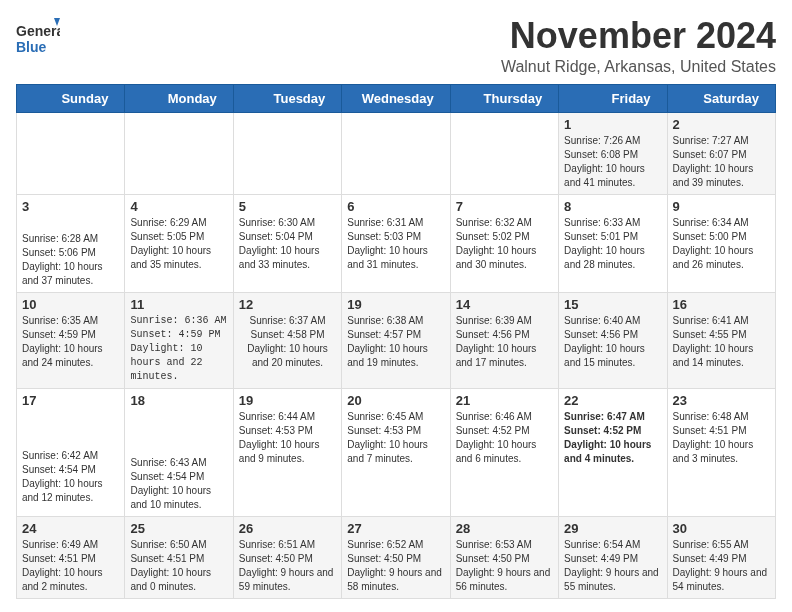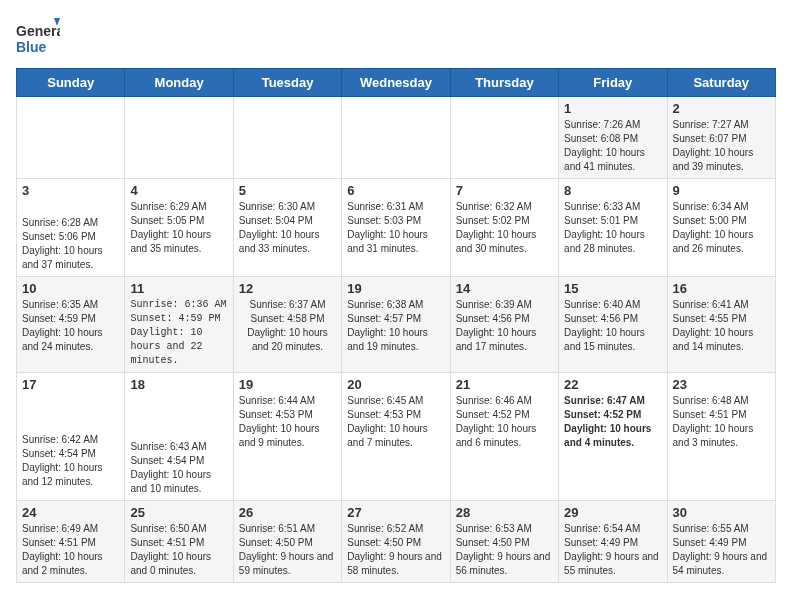--- a/index.html
+++ b/index.html
@@ -36,22 +36,22 @@
       margin-top: 2px;
     }
     table {
       width: 100%;
       border-collapse: collapse;
       font-size: 11px;
     }
     thead tr th {
       background-color: #2a6db5;
       color: #fff;
-      padding: 6px 4px;
-      text-align: center;
+      padding: 6px 16px;
+      text-align: right;
       font-size: 13px;
       font-weight: bold;
       border: 1px solid #1a5a9a;
     }
     tbody tr {
       background: #fff;
     }
     tbody tr:nth-child(odd) {
       background: #f5f5f5;
     }
@@ -83,20 +83,24 @@
 <body>
 
 <div class="header">
   <div class="logo">
   <svg width="44" height="44" viewBox="0 0 44 44" xmlns="http://www.w3.org/2000/svg">
     <text x="0" y="20" font-size="14" font-weight="bold" font-family="Arial" fill="#333">General</text>
     <text x="0" y="36" font-size="14" font-weight="bold" font-family="Arial" fill="#2a6db5">Blue</text>
     <polygon points="38,2 44,2 41,10" fill="#2a6db5"></polygon>
   </svg>
 </div>
+  <div class="title-block">
+    <div class="month-title">November 2024</div>
+    <div class="location-title">Walnut Ridge, Arkansas, United States</div>
+  </div>
 </div>
 
 <table>
   <thead>
     <tr>
     <th>Sunday</th>
         <th>Monday</th>
         <th>Tuesday</th>
         <th>Wednesday</th>
         <th>Thursday</th>

